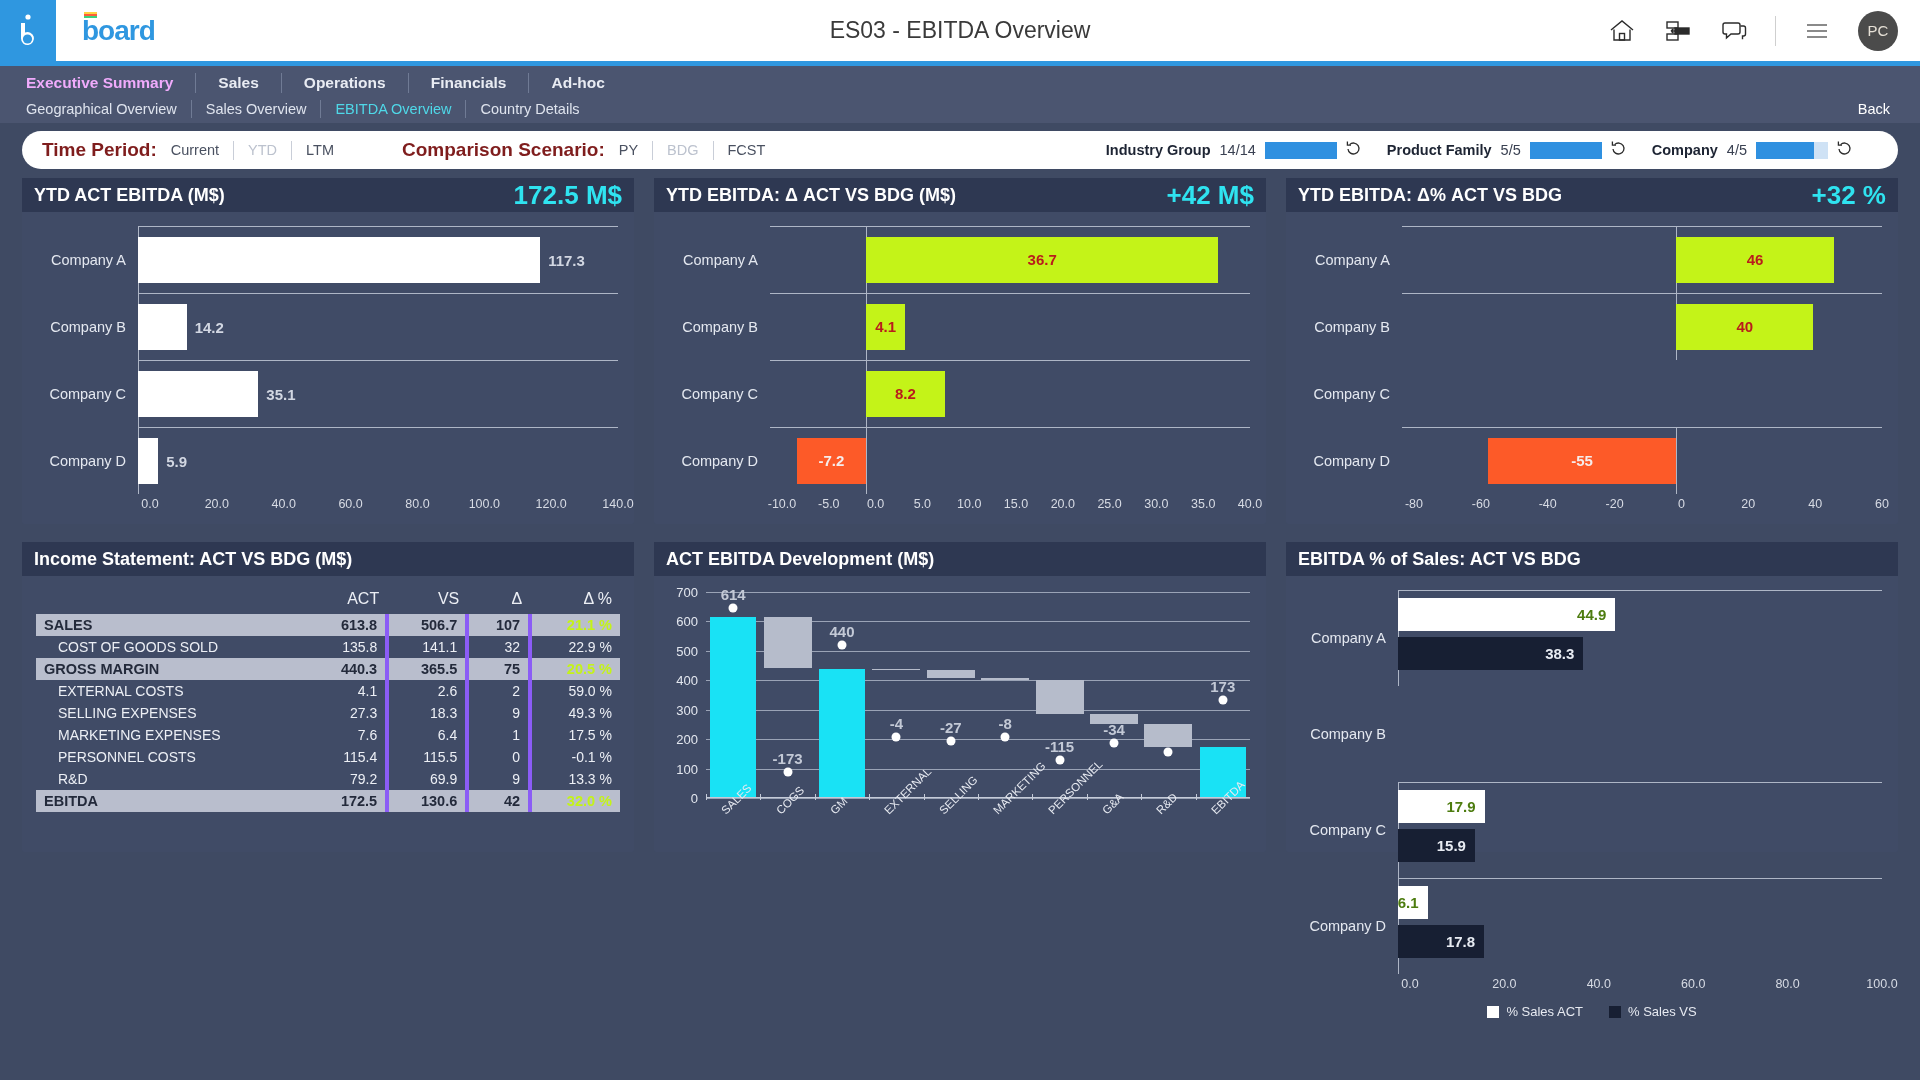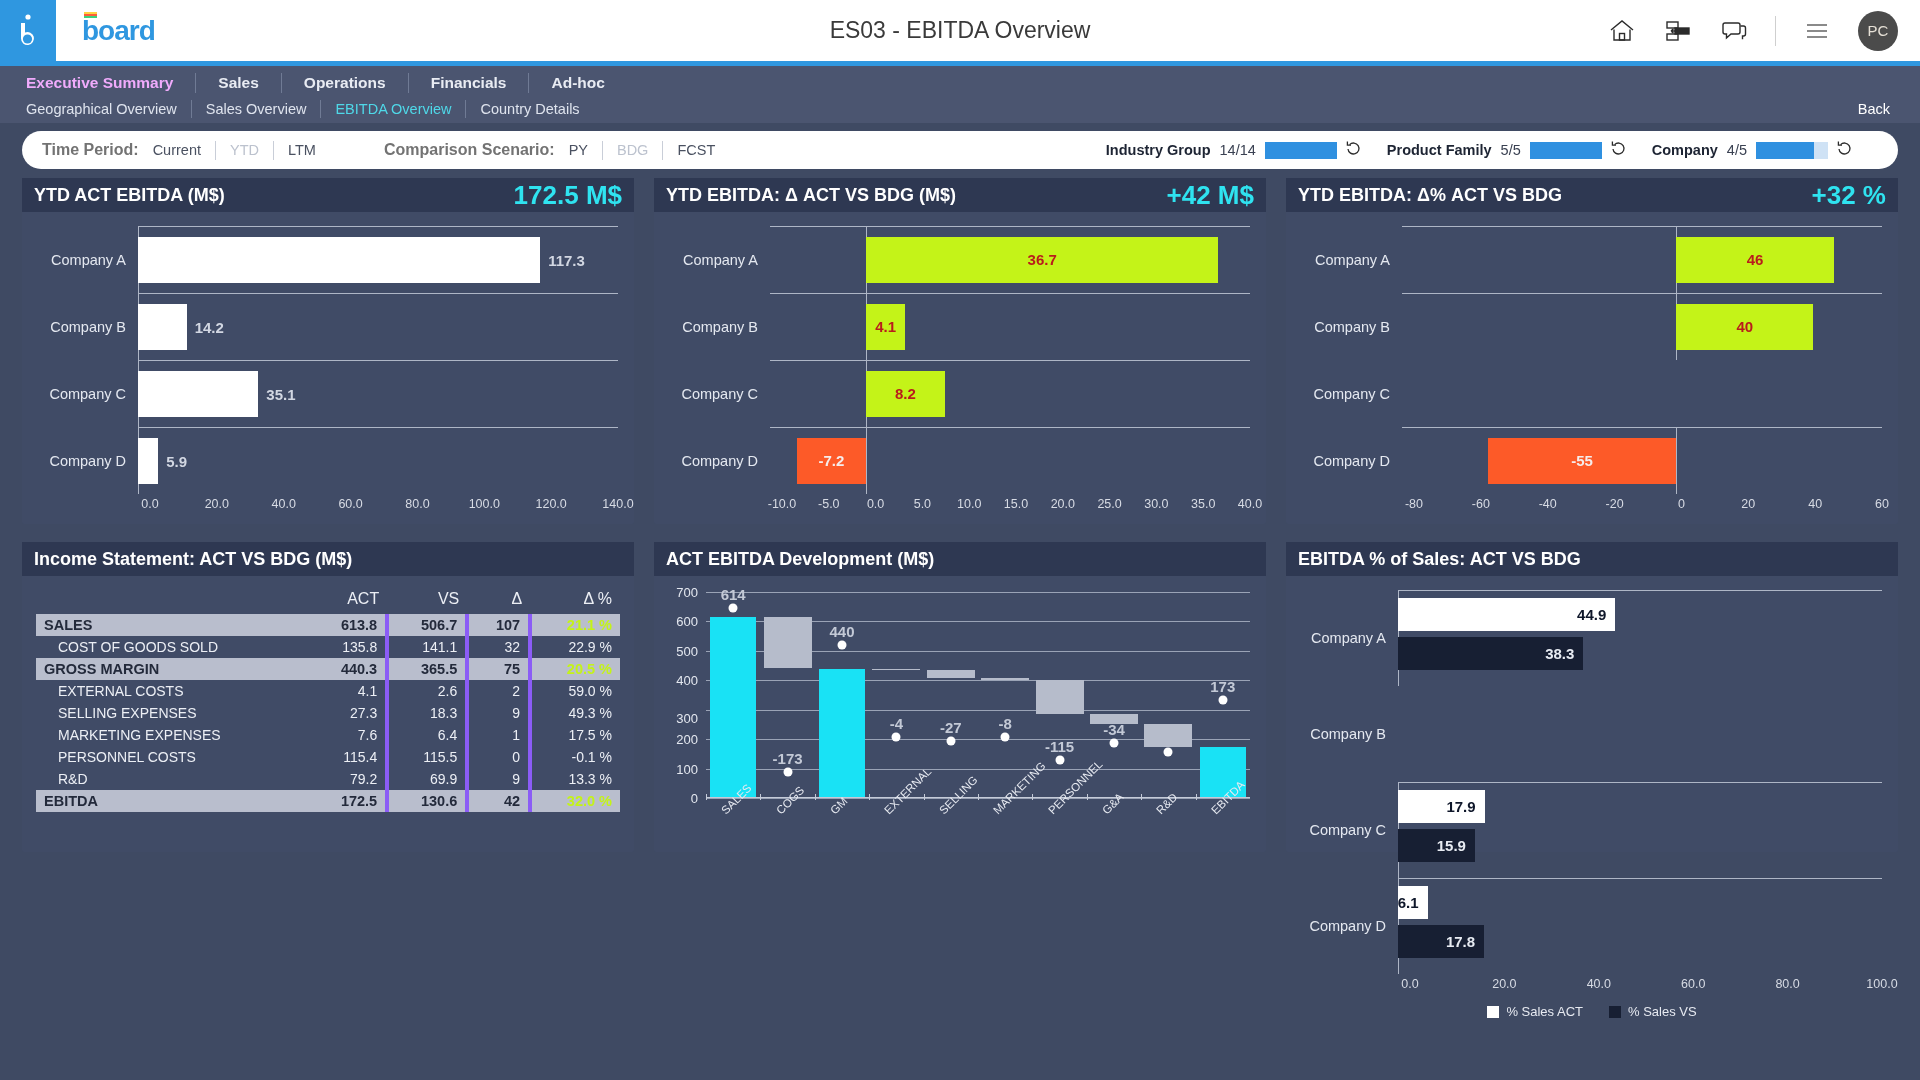--- a/index.html
+++ b/index.html
@@ -57,21 +57,21 @@
   .back-link {
     margin-left:auto; margin-right: 30px; font-size: 14.5px; color:#ffffff; cursor:pointer;
   }
   .nav-row2 { display:flex; align-items:center; }
 
   
   .filterbar {
     margin: 8px 22px 0 22px; height: 38px; background: #ffffff; border-radius: 19px;
     display:flex; align-items:center; padding: 0 20px;
   }
-  .fb-label { font-size: 16px; font-weight: bold; color:#737373;text-align:center; }
+  .fb-label { font-size: 19px; font-weight: bold; color:#7f1d1d;text-align:center; }
   .fb-val { font-size: 14.5px; color:#4a5161; padding: 0 14px; cursor:pointer; }
   .fb-val.dim { color:#bcc2ce; }
   .fb-sep { width:1px; height:19px; background:#c9ced8; }
   .fb-gap { width: 54px; }
   .fb-right { margin-left:auto; display:flex; align-items:center; gap: 0px; }
   .sel-group { display:flex; align-items:center; gap:9px; padding-right: 26px; }
   .sel-name { font-size:14.5px; font-weight:bold; color:#1d2433; }
   .sel-count { font-size:14.5px; color:#3a4152; }
   .sel-bar { width: 72px; height: 17px; background: #cfe2f5; position:relative; }
   .sel-bar i { display:block; height:100%; background:#2f90e0; }
@@ -141,21 +141,21 @@
   .wf-tickmark { position:absolute; top:0; width:1px; height:6px; background:#c5cbd8; }
 
   
   .gb { padding: 14px 16px 4px 16px; position:relative; }
   .gb-row { height: 96px; display:flex; align-items:center; position:relative; }
   .gb-cat { width: 96px; text-align:right; padding-right: 12px; font-size:14.5px; color:#e4e8f0; flex:none; }
   .gb-track { flex:1; position:relative; height:100%; }
   .gb-b1, .gb-b2 { position:absolute; height: 33px; display:flex; align-items:center; justify-content:flex-end; padding-right: 9px; }
   .gb-b1 { top: 8px; background:#ffffff; }
   .gb-b2 { top: 47px; background:#171f33; }
-  .gb-b1 span { font-size: 15px; font-weight:bold; color:#0f172a; }
+  .gb-b1 span { font-size: 15px; font-weight:bold; color:#4d7c0f; }
   .gb-b2 span { font-size: 15px; font-weight:bold; color:#e8ecf3; }
   .gb-gl { position:absolute; left:0; right:0; height:1px; background:#aeb6c6; }
   .gb-axisline { position:absolute; top:0; bottom:0; width:1px; background:#aeb6c6; }
   .gb-axis { position:relative; height: 24px; padding-left: 108px; }
   .gb-tick { position:absolute; font-size:12.5px; color:#d7dbe4; transform:translateX(-50%); top:3px; }
   .gb-legend { display:flex; justify-content:center; gap: 26px; padding: 6px 0 10px 0; }
   .lg-item { display:flex; align-items:center; gap:7px; font-size:13px; color:#e7eaf1; }
   .lg-sw { width:12px; height:12px; }
 </style>
 </head>
@@ -566,21 +566,21 @@
     </div>
     <div class="wf" id="waterfall">
         <div class="wf-plot">
           <div class="wf-gl" style="top: 100%;"></div>
           <div class="wf-ylab" style="top: 100%;">0</div>
           <div class="wf-gl" style="top: 85.7143%;"></div>
           <div class="wf-ylab" style="top: 85.7143%;">100</div>
           <div class="wf-gl" style="top: 71.4286%;"></div>
           <div class="wf-ylab" style="top: 71.4286%;">200</div>
           <div class="wf-gl" style="top: 57.1429%;"></div>
-          <div class="wf-ylab" style="top: 57.1429%; margin-top: 8px;">300</div>
+          <div class="wf-ylab" style="top: 57.1429%;">300</div>
           <div class="wf-gl" style="top: 42.8571%;"></div>
           <div class="wf-ylab" style="top: 42.8571%;">400</div>
           <div class="wf-gl" style="top: 28.5714%;"></div>
           <div class="wf-ylab" style="top: 28.5714%;">500</div>
           <div class="wf-gl" style="top: 14.2857%;"></div>
           <div class="wf-ylab" style="top: 14.2857%;">600</div>
           <div class="wf-gl" style="top: 0%;"></div>
           <div class="wf-ylab" style="top: 0%;">700</div>
           <div class="wf-bar up" style="left: calc(5% - 23px); width: 46px; top: 12.2857%; height: 87.7143%;"></div>
           <div class="wf-dot" style="left: 5%; top: 7.57143%;"></div>

